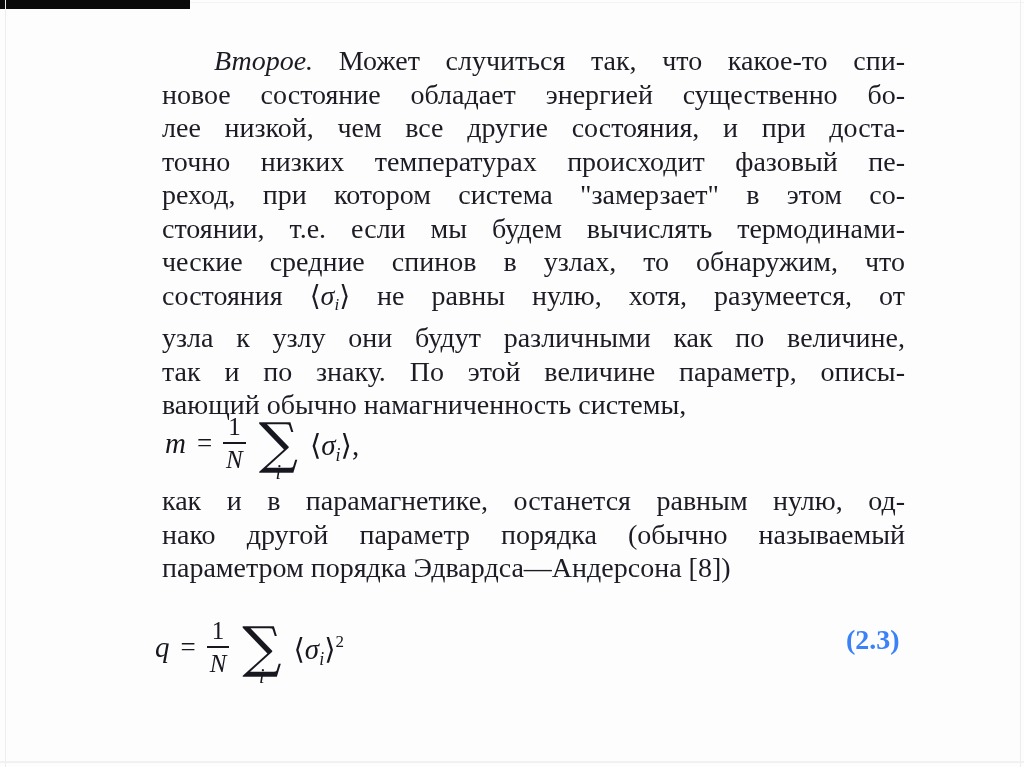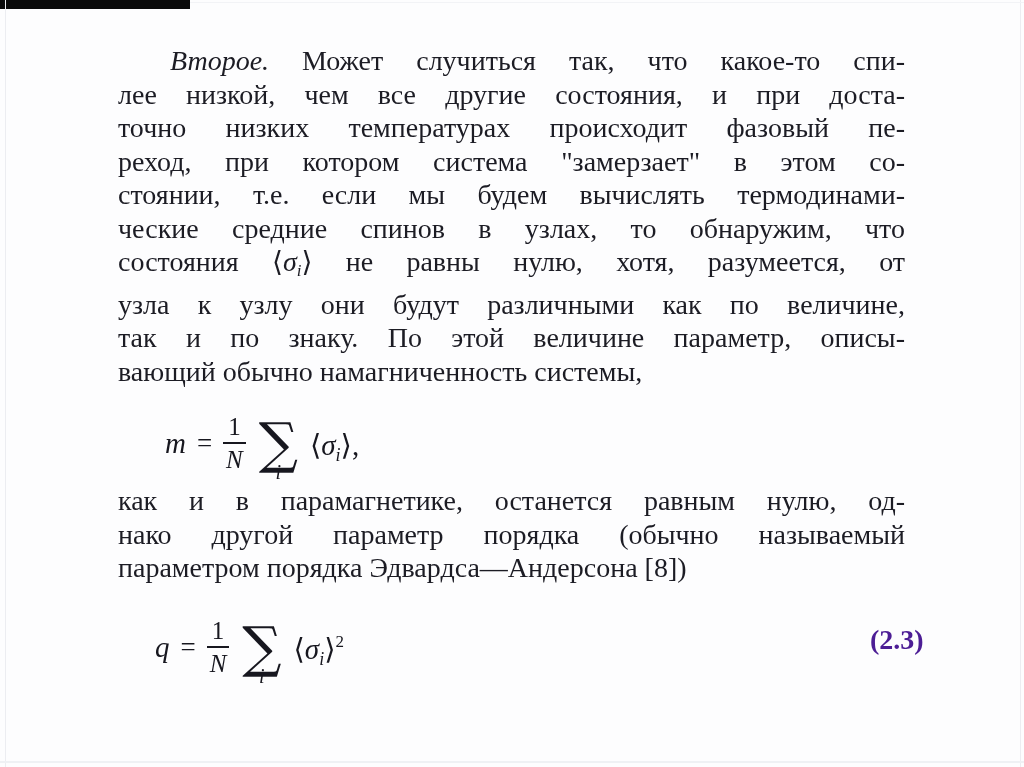--- a/index.html
+++ b/index.html
@@ -23,21 +23,21 @@
   .edge-bottom { left:0; bottom:4px; width:1024px; height:2px; background:#eff1f4; }
   .edge-top    { left:190px; top:2px; width:834px; height:1px; background:#f2f3f6; }
 
   .para {
     position:absolute; width:787px;
     font-size:28px; line-height:33.5px;
     color:#1c1c24;
   }
   .p1 { left:118px; top:44px; }
   .p2 { left:118px; top:484px; }
-  .line { text-align:justify; text-align-last:justify; }
+  .line { text-align:justify; text-align-last:justify;margin-left:44px; }
   .line.no-just { text-align-last:left; }
   .indent { padding-left:52px; }
   .ital { font-style:italic; }
   .bra { font-family:"DejaVu Serif","DejaVu Sans",sans-serif; }
   .inl-sub { font-size:17px; font-style:italic; vertical-align:-5px; }
 
   .formula {
     position:absolute; display:flex; align-items:center;
     color:#17171f;
   }
@@ -59,37 +59,38 @@
   }
   .sum-idx {
     position:absolute; top:calc(100% - 6px); left:50%;
     transform:translateX(-50%);
     font-size:20px; font-style:italic; line-height:1;
   }
   .f-body { font-size:29px; white-space:nowrap;margin-top:8px; }
   .f-sub { font-size:18px; font-style:italic; vertical-align:-6px; }
   .f-sup { font-size:17px; vertical-align:12px; }
   .eq-number {
-    position:absolute; left:870px; top:624px;
-    font-size:28px; color:#4c1d95; font-weight:600;
+    position:absolute; left:846px; top:624px;
+    font-size:28px; color:#3b82f6; font-weight:600;
   }
 </style>
 </head>
 <body>
 
 <div class="page">
 
   <div class="topbar"></div>
   <div class="edge edge-left"></div>
   <div class="edge edge-right"></div>
   <div class="edge edge-bottom"></div>
   <div class="edge edge-top"></div>
 
   <div class="para p1">
     <div class="line indent"><span class="ital">Второе.</span><span> Может случиться так, что какое-то спи-</span></div>
+    <div class="line">новое состояние обладает энергией существенно бо-</div>
     <div class="line">лее низкой, чем все другие состояния, и при доста-</div>
     <div class="line">точно низких температурах происходит фазовый пе-</div>
     <div class="line">реход, при котором система "замерзает" в этом со-</div>
     <div class="line">стоянии, т.е. если мы будем вычислять термодинами-</div>
     <div class="line">ческие средние спинов в узлах, то обнаружим, что</div>
     <div class="line"><span>состояния </span><span class="bra">⟨</span><span class="ital">σ</span><span class="inl-sub">i</span><span class="bra">⟩</span><span> не равны нулю, хотя, разумеется, от</span></div>
     <div class="line">узла к узлу они будут различными как по величине,</div>
     <div class="line">так и по знаку. По этой величине параметр, описы-</div>
     <div class="line no-just">вающий обычно намагниченность системы,</div>
   </div>

